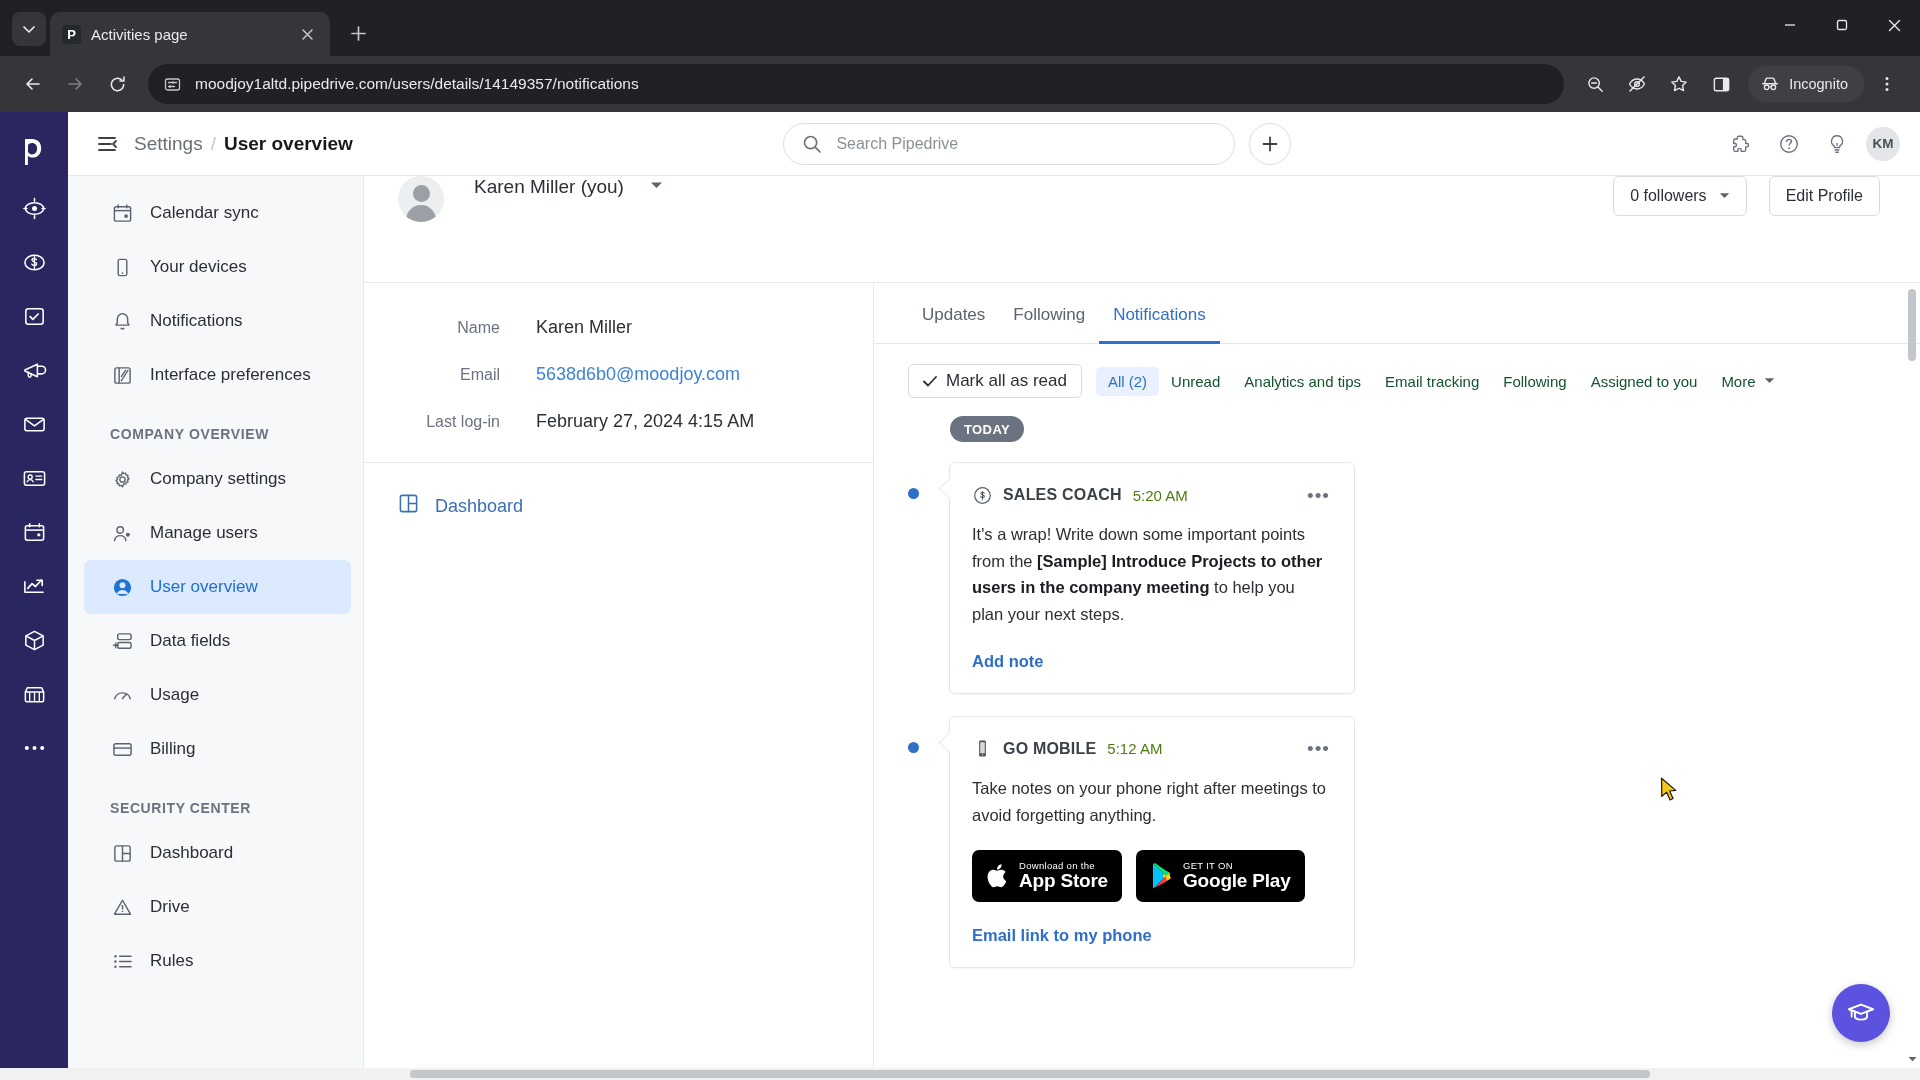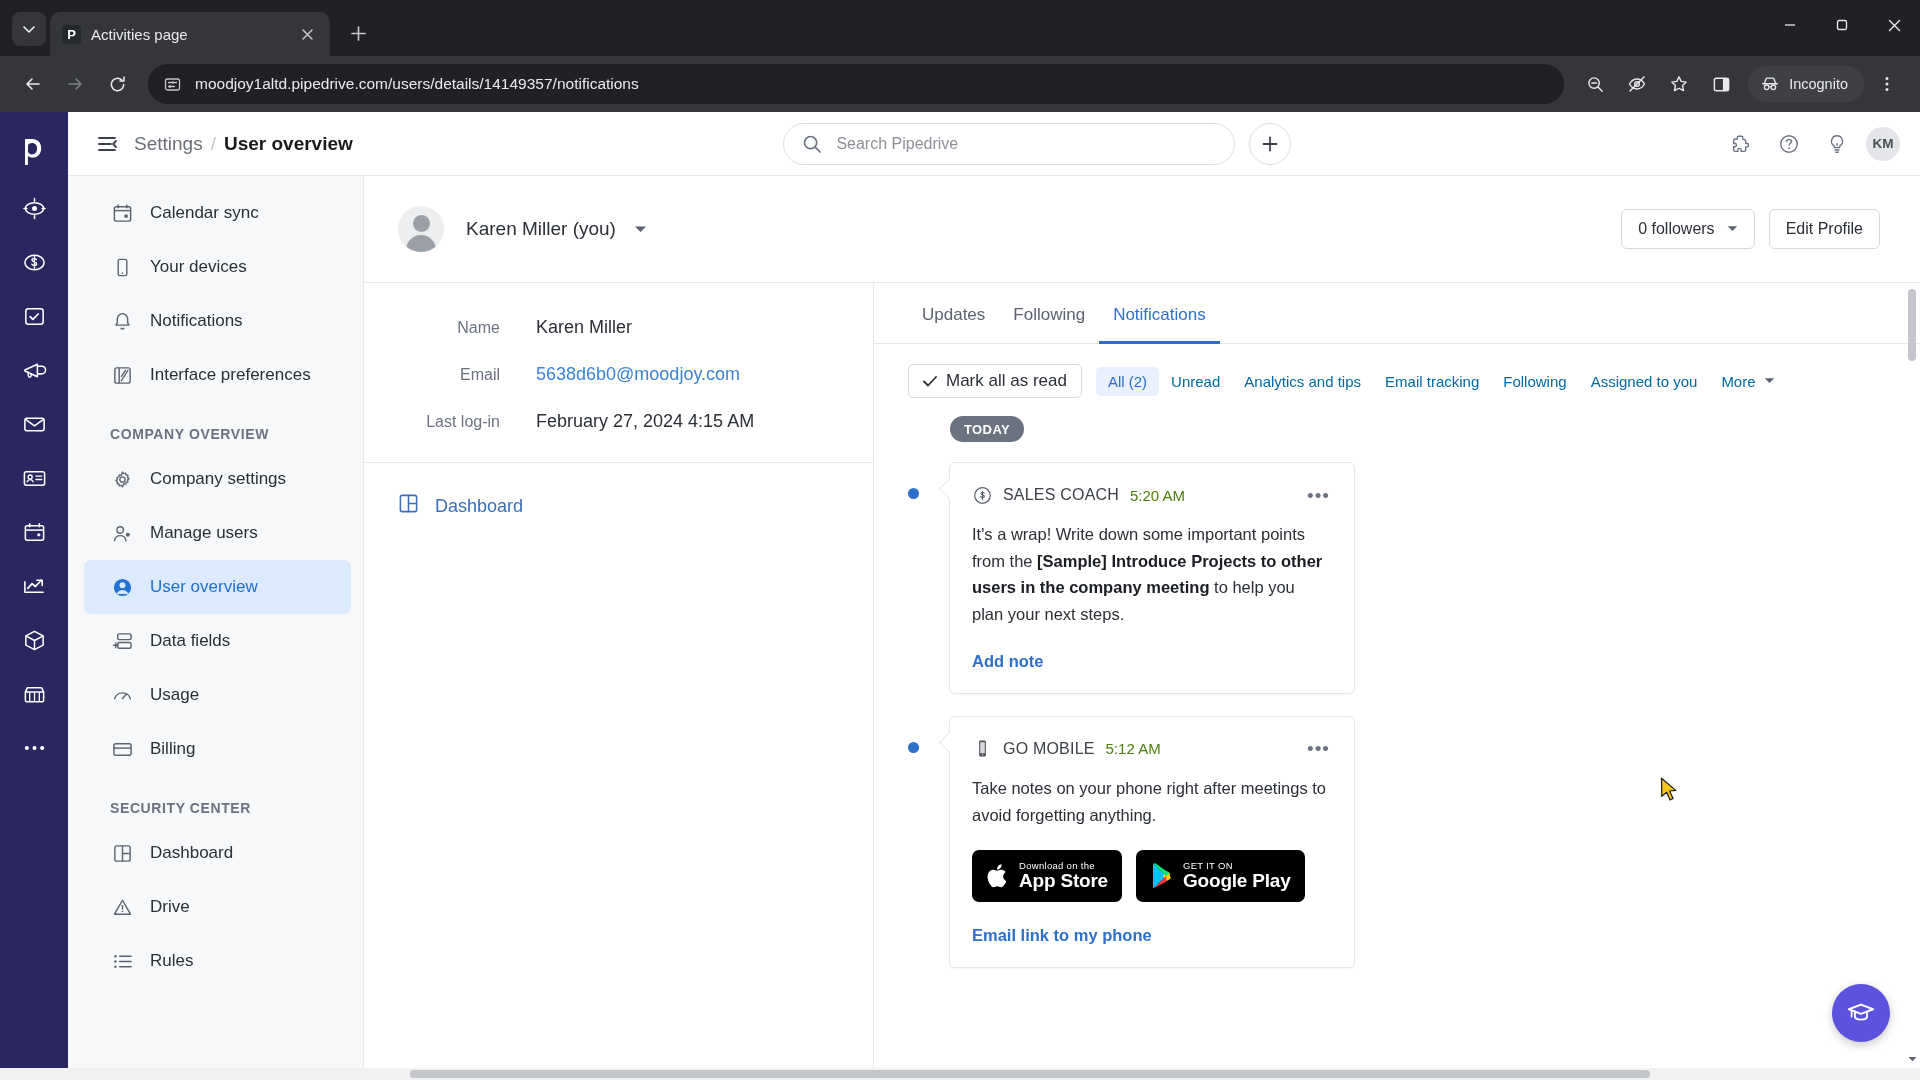--- a/index.html
+++ b/index.html
@@ -115,21 +115,21 @@
   .nav-item.active .nav-ico { color:#2072d4; }
   .nav-section {
     font-size:14px; font-weight:bold; color:#6b7280; letter-spacing:0.6px;
     padding: 24px 0 10px 26px; margin-left:16px;
   }
 
   
   .content { flex:1; display:flex; flex-direction:column; min-width:0; background:#fff; position:relative; }
 
   .profile-head {
-    height: 106px; display:flex; align-items:center; padding: 0 40px 0 34px; flex-shrink:0;
+    height: 106px; display:flex; padding: 0 40px 0 34px; flex-shrink:0;gap:8px;
   }
   .pf-avatar {
     width:46px; height:46px; border-radius:50%; background:#eceef0; position:relative; overflow:hidden; flex-shrink:0;
   }
   .pf-avatar .head { position:absolute; width:17px; height:17px; border-radius:50%; background:#9aa0a6; left:14.5px; top:9px;}
   .pf-avatar .body { position:absolute; width:30px; height:19px; border-radius:15px 15px 0 0; background:#9aa0a6; left:8px; top:29px;}
   .pf-name { font-size:19px; color:#2b2f36; margin-left:22px; }
   .pf-caret { margin-left:18px; cursor:pointer; color:#5c6270; }
   .pf-spacer { flex:1; }
   .btn-outline {
@@ -153,21 +153,21 @@
 
   .tabs-row { display:flex; gap:0; padding: 0 0 0 34px; border-bottom:1px solid #e8e8e8; flex-shrink:0; }
   .ftab { padding: 22px 14px 16px 14px; font-size:17px; color:#5c6270; cursor:pointer; border-bottom:3px solid transparent; margin-bottom:-1px;}
   .ftab.active { color:#2e6fc9; border-bottom-color:#2e6fc9; }
 
   .filters { display:flex; align-items:center; gap:0; padding: 20px 0 18px 34px; flex-shrink:0; flex-wrap:nowrap; }
   .mark-read {
     height:34px; border:1px solid #d7dade; border-radius:5px; background:#fff; display:flex; align-items:center;
     gap:9px; padding: 0 14px; font-size:17px; color:#2b2f36; cursor:pointer; white-space:nowrap; flex-shrink:0;
   }
-  .fchip { padding: 6px 12px; font-size:15px; color:#0369a1; cursor:pointer; border-radius:5px; white-space:nowrap; flex-shrink:0; }
+  .fchip { padding: 6px 12px; font-size:15px; color:#14532d; cursor:pointer; border-radius:5px; white-space:nowrap; flex-shrink:0; }
   .fchip.active { background:#e8f1fd; color:#2e6fc9; }
   .fchip.more { display:flex; align-items:center; gap:8px; }
   .filters .gap { width: 14px; flex-shrink:0; }
 
   .feed-scroll { flex:1; overflow:hidden; position:relative; padding-left:34px; }
 
   .day-badge {
     display:inline-flex; align-items:center; height:26px; padding: 0 14px; border-radius:13px;
     background:#6b7280; color:#fff; font-size:13px; font-weight:bold; letter-spacing:0.4px;
     margin-left: 42px; margin-bottom: 20px;
@@ -179,21 +179,21 @@
   .notif-card {
     width: 406px; background:#fff; border:1px solid #e4e6e9; border-radius:6px; padding: 22px 24px 22px 22px;
     position:relative; box-shadow: 0 1px 2px rgba(0,0,0,0.04);
   }
   .notif-card::before {
     content:""; position:absolute; left:-8px; top:18px; width:14px; height:14px; background:#fff;
     border-left:1px solid #e4e6e9; border-bottom:1px solid #e4e6e9; transform: rotate(45deg);
   }
   .nc-head { display:flex; align-items:center; gap:11px; margin-bottom: 16px; }
   .nc-ico { width:20px; height:20px; display:flex; align-items:center; justify-content:center; color:#5c6270; flex-shrink:0;}
-  .nc-title { font-size:16px; font-weight:normal; color:#3c4149; letter-spacing:0.2px; }
+  .nc-title { font-size:16px; font-weight:bold; color:#3c4149; letter-spacing:0.2px; }
   .nc-time { font-size:15px; color:#4d7c0f; }
   .nc-menu { margin-left:auto; color:#6b7280; cursor:pointer; font-size:19px; line-height:1; letter-spacing:1px;}
   .nc-body { font-size:16.5px; line-height:1.62; color:#2b2f36; }
   .nc-body b { font-weight:bold; color:#1a1d22; }
   .nc-link { display:inline-block; margin-top:24px; font-size:16.5px; color:#2e6fc9; font-weight:bold; cursor:pointer; }
 
   .store-badges { display:flex; gap:14px; margin-top:22px; }
   .badge-store {
     height:52px; background:#000; border-radius:7px; display:flex; align-items:center; gap:9px;
     padding: 0 14px; cursor:pointer; color:#fff;

